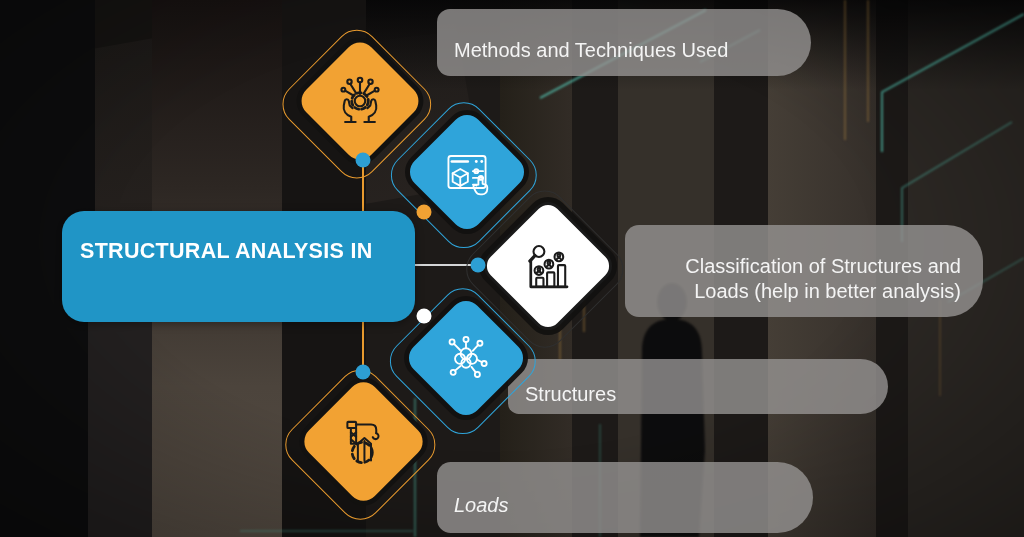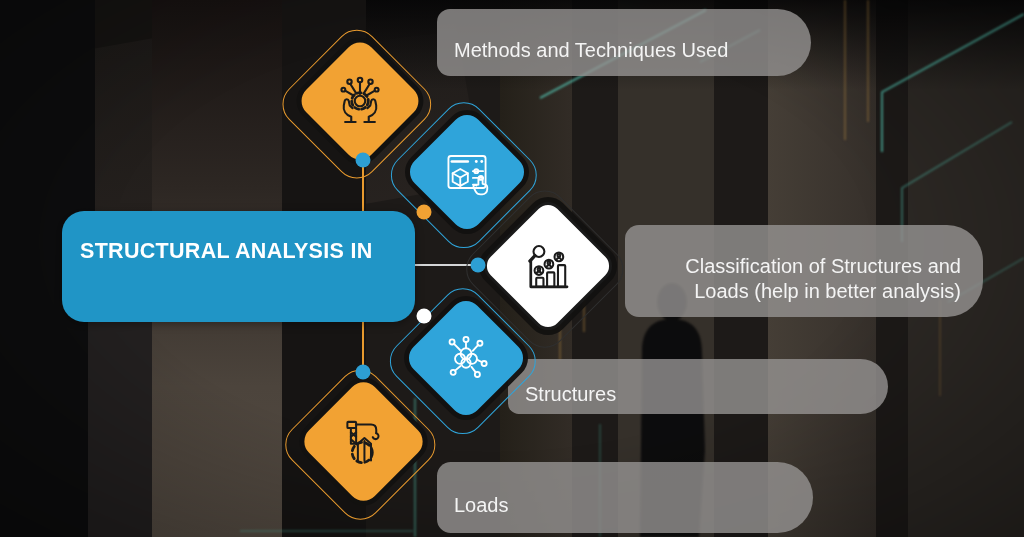--- a/index.html
+++ b/index.html
@@ -42,21 +42,21 @@
   .title-box .tt span{display:block;}
 
   
   .pill{position:absolute;z-index:1;background:rgba(150,148,146,.8);
      border-radius:14px 36px 36px 14px;display:flex;align-items:center;
      color:#f4f4f4;font-size:20px;line-height:25px;padding:16px 22px 0 17px;box-sizing:border-box;}
   .p1{left:437px;top:9px;width:374px;height:67px;}
   .p2{left:539px;top:107px;width:379px;height:73px;}
   .p3{left:625px;top:225px;width:358px;height:92px;text-align:right;}
   .p4{left:508px;top:359px;width:380px;height:55px;}
-  .p5{left:437px;top:462px;width:376px;height:71px;}
+  .p5{left:437px;top:462px;width:376px;height:71px;font-style:italic;}
 
   
   .diamond{position:absolute;transform:rotate(45deg);border-radius:16px;
      box-shadow:0 0 0 5px rgba(18,17,16,.95);}
   .diamond::after{content:'';position:absolute;inset:-13px;border-radius:22px;
      border:1.6px solid;transform:translate(0,4.5px);}
   .d-orange{background:#f2a233;z-index:3;}
   .d-orange::after{border-color:#e89a2e;}
   .d-blue{background:#2fa4da;z-index:4;}
   .d-blue::after{border-color:#2fa4da;}

